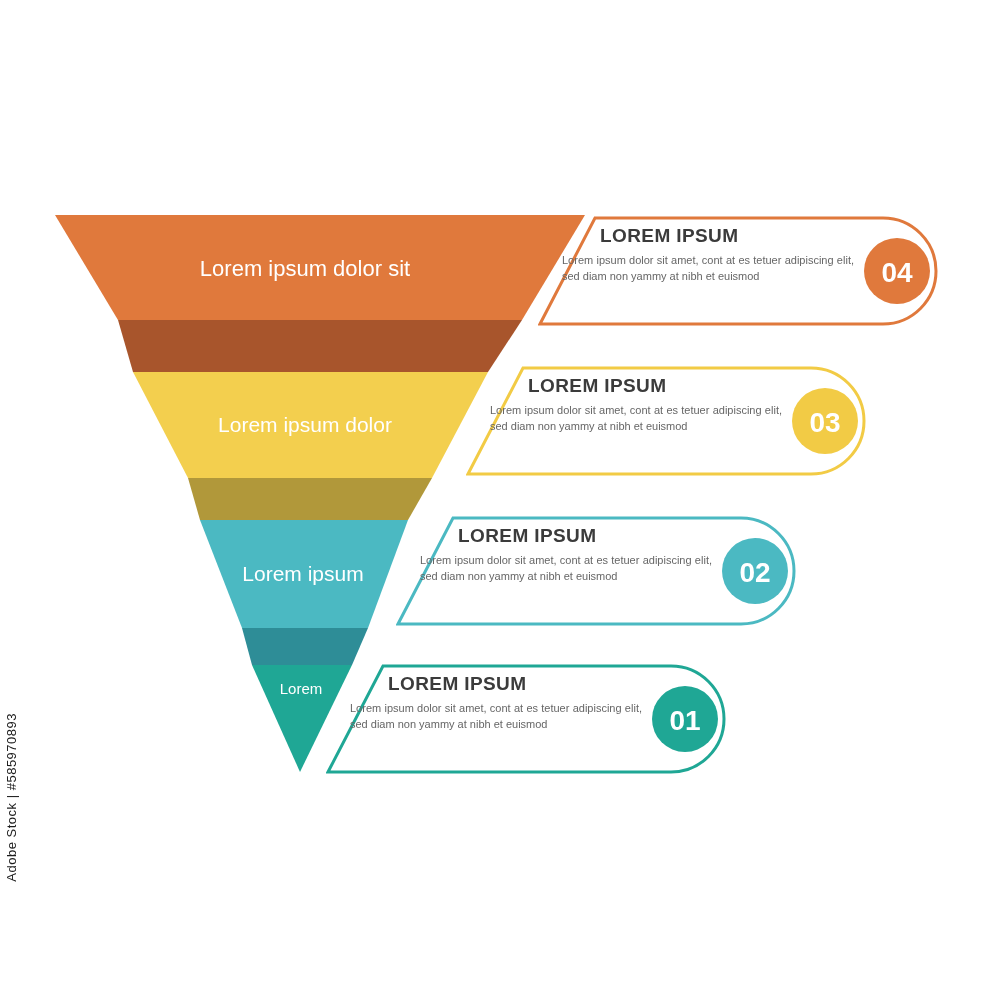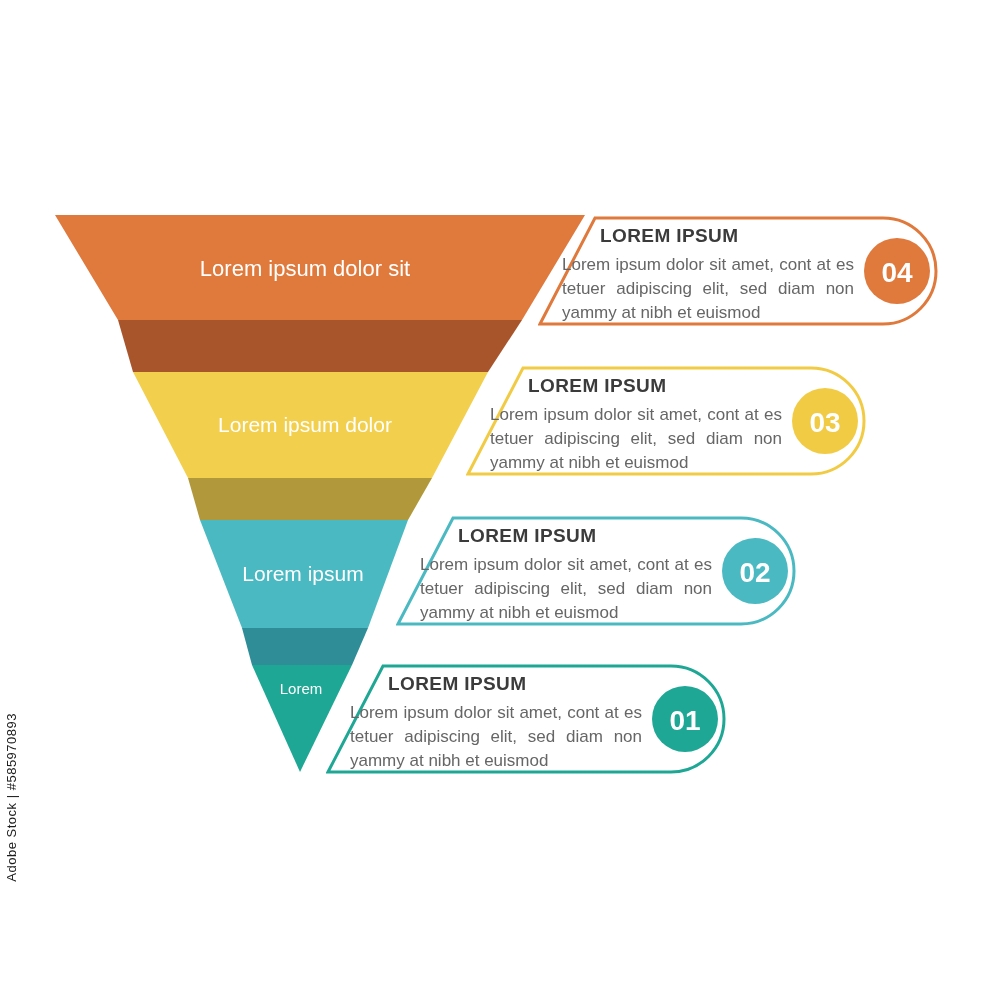--- a/index.html
+++ b/index.html
@@ -7,21 +7,21 @@
         font-family:"Liberation Sans",sans-serif;}
   .funnel-layer{position:absolute;left:0;top:0;width:1000px;height:1000px;z-index:2;pointer-events:none;}
   .band-label{fill:#ffffff;text-anchor:middle;font-family:"Liberation Sans",sans-serif;}
   .band-label.lg{font-size:22px;}
   .band-label.md{font-size:21px;}
   .band-label.sm{font-size:15px;}
   .card{position:absolute;width:400px;height:110px;z-index:1;}
   .card-shape{position:absolute;left:0;top:0;}
   .card-title{position:absolute;left:62px;top:9px;font-size:19px;font-weight:bold;
               color:#3b3b3b;letter-spacing:0.4px;}
-  .card-body{position:absolute;left:24px;top:37px;width:292px;font-size:17px;line-height:1.42;
+  .card-body{position:absolute;left:24px;top:37px;width:292px;font-size:11px;line-height:1.42;
              color:#666666;text-align:justify;}
   .badge{position:absolute;right:6px;top:20px;}
   .badge text{fill:#ffffff;font-size:28px;font-weight:bold;text-anchor:middle;
               dominant-baseline:central;font-family:"Liberation Sans",sans-serif;}
   .watermark{position:absolute;left:4px;bottom:6px;z-index:3;writing-mode:vertical-rl;
              transform:rotate(180deg);font-size:13px;color:#1c1c1c;letter-spacing:0.5px;}
 </style>
 </head>
 <body>
 

